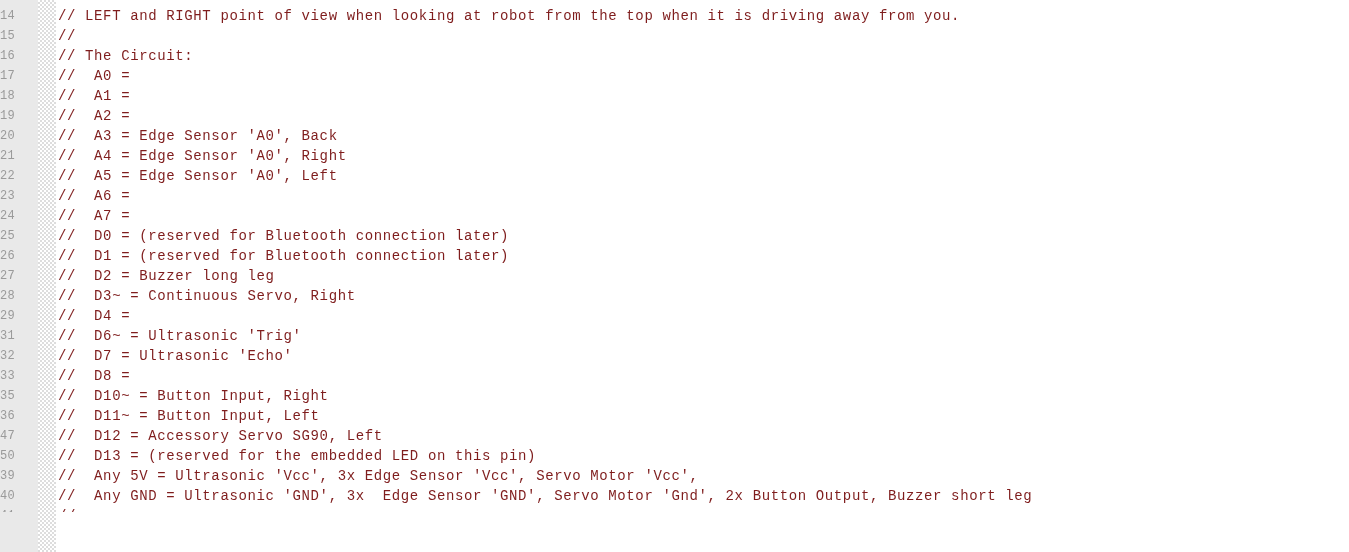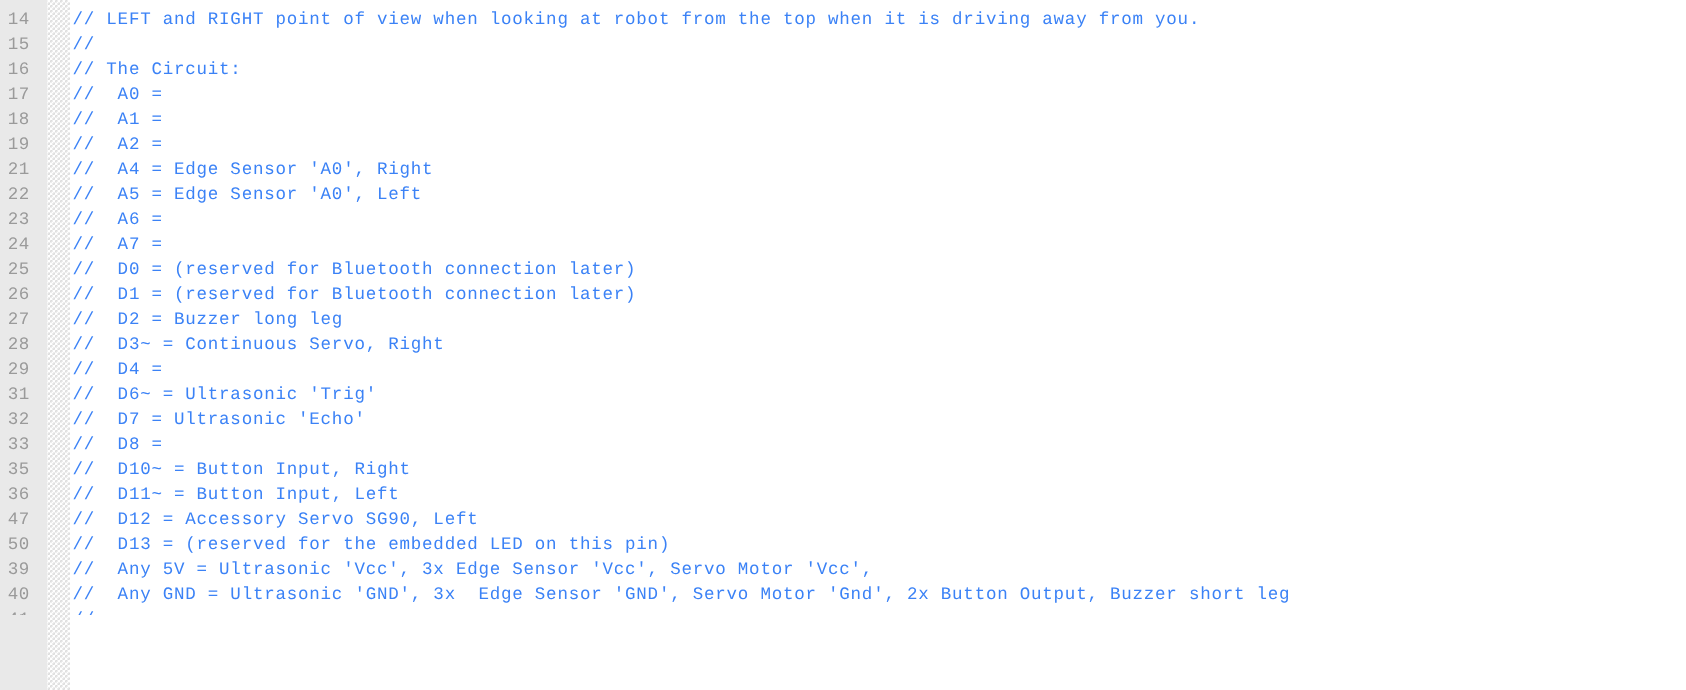--- a/index.html
+++ b/index.html
@@ -64,32 +64,32 @@
     height: 20px;
     line-height: 20px;
     white-space: pre;
   }
 
   .lineno {
     position: absolute;
     left: 0;
     top: 0;
     width: 30px;
-    text-align: center;
+    text-align: left;
     color: #9a9a9a;
-    font-size: 14px;
+    font-size: 12px;
     font-family: "Liberation Mono", "DejaVu Sans Mono", monospace;
     letter-spacing: 0.4px;
   }
 
   .codetext {
     position: absolute;
     left: 58px;
     top: 0;
-    color: #3b82f6;
+    color: #7f1d1d;
     font-size: 14px;
     font-family: "Liberation Mono", "DejaVu Sans Mono", monospace;
     white-space: pre;
     letter-spacing: 0.62px;
   }
 
   
   .line.partial-top {
     height: 6px;
     line-height: 20px;
@@ -120,20 +120,21 @@
       <span class="codetext">//</span>
     </div>
 
     <div id="lines-container">
         <div class="line"><span class="lineno">14</span><span class="codetext">// LEFT and RIGHT point of view when looking at robot from the top when it is driving away from you.</span></div>
         <div class="line"><span class="lineno">15</span><span class="codetext">//</span></div>
         <div class="line"><span class="lineno">16</span><span class="codetext">// The Circuit:</span></div>
         <div class="line"><span class="lineno">17</span><span class="codetext">//  A0 =</span></div>
         <div class="line"><span class="lineno">18</span><span class="codetext">//  A1 =</span></div>
         <div class="line"><span class="lineno">19</span><span class="codetext">//  A2 =</span></div>
+        <div class="line"><span class="lineno">20</span><span class="codetext">//  A3 = Edge Sensor 'A0', Back</span></div>
         <div class="line"><span class="lineno">21</span><span class="codetext">//  A4 = Edge Sensor 'A0', Right</span></div>
         <div class="line"><span class="lineno">22</span><span class="codetext">//  A5 = Edge Sensor 'A0', Left</span></div>
         <div class="line"><span class="lineno">23</span><span class="codetext">//  A6 =</span></div>
         <div class="line"><span class="lineno">24</span><span class="codetext">//  A7 =</span></div>
         <div class="line"><span class="lineno">25</span><span class="codetext">//  D0 = (reserved for Bluetooth connection later)</span></div>
         <div class="line"><span class="lineno">26</span><span class="codetext">//  D1 = (reserved for Bluetooth connection later)</span></div>
         <div class="line"><span class="lineno">27</span><span class="codetext">//  D2 = Buzzer long leg</span></div>
         <div class="line"><span class="lineno">28</span><span class="codetext">//  D3~ = Continuous Servo, Right</span></div>
         <div class="line"><span class="lineno">29</span><span class="codetext">//  D4 =</span></div>
         <div class="line"><span class="lineno">31</span><span class="codetext">//  D6~ = Ultrasonic 'Trig'</span></div>

